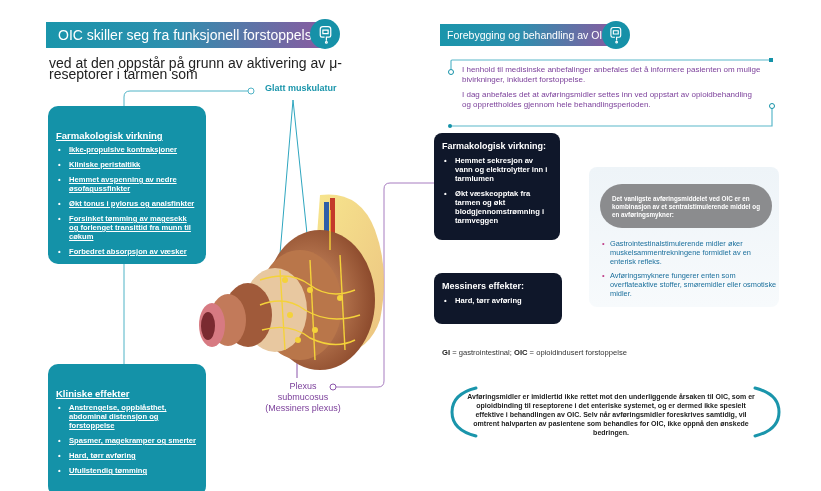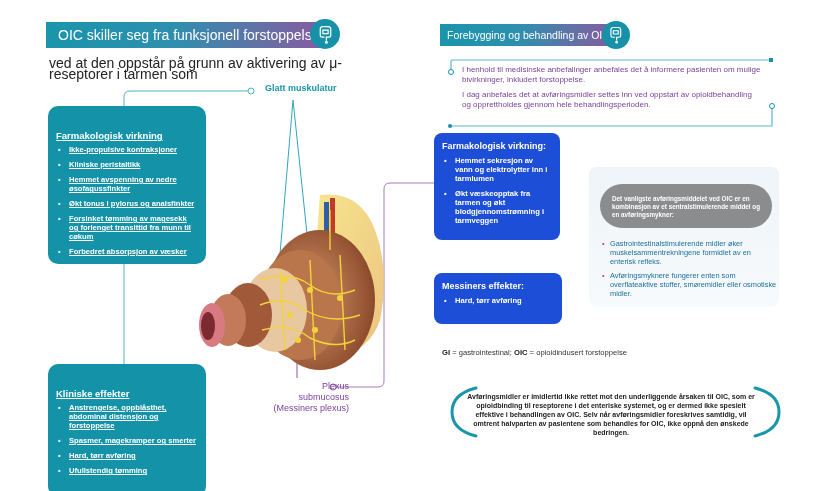--- a/index.html
+++ b/index.html
@@ -41,29 +41,29 @@
     position: relative; padding-left: 13px; font-size: 7.6px; font-weight: bold; line-height: 9px; margin-bottom: 6px;
   }
   .teal-box li::before, .purple-box li::before {
     content: "•"; position: absolute; left: 2px; top: 0;
   }
   .box-farm-left { left: 48px; top: 106px; width: 158px; height: 158px; }
   .box-klin-left { left: 48px; top: 364px; width: 158px; height: 132px; }
 
   
   .purple-box {
-    position: absolute; background: #1d4ed8; color: #fff; border-radius: 8px;
+    position: absolute; background: #0f172a; color: #fff; border-radius: 8px;
     box-sizing: border-box; padding: 8px 8px 6px 8px;
   }
   .purple-box h3 { margin: 0 0 5px 0; font-size: 9px; font-weight: bold; }
   .box-farm-right { left: 434px; top: 133px; width: 126px; height: 107px; }
   .box-klin-right { left: 434px; top: 273px; width: 128px; height: 51px; }
 
   .label-glatt { left: 265px; top: 83px; font-size: 9px; font-weight: bold; color: #1a95ab; }
-  .label-plexus { left: 257px; top: 381px; width: 92px; text-align: right; font-size: 9px; color: #7b3f9a; line-height: 11px; }
+  .label-plexus { left: 257px; top: 381px; width: 92px; text-align: center; font-size: 9px; color: #7b3f9a; line-height: 11px; }
 
   .recommend {
     left: 462px; top: 65px; width: 300px; color: #7b3f9a; font-size: 8px; font-weight: normal; line-height: 9.5px;
   }
   .recommend p { margin: 0 0 6px 0; }
 
   .info-panel {
     left: 589px; top: 167px; width: 190px; height: 140px;
     background: linear-gradient(180deg, #eef4f8 0%, #f7fafc 100%); border-radius: 8px;
   }

